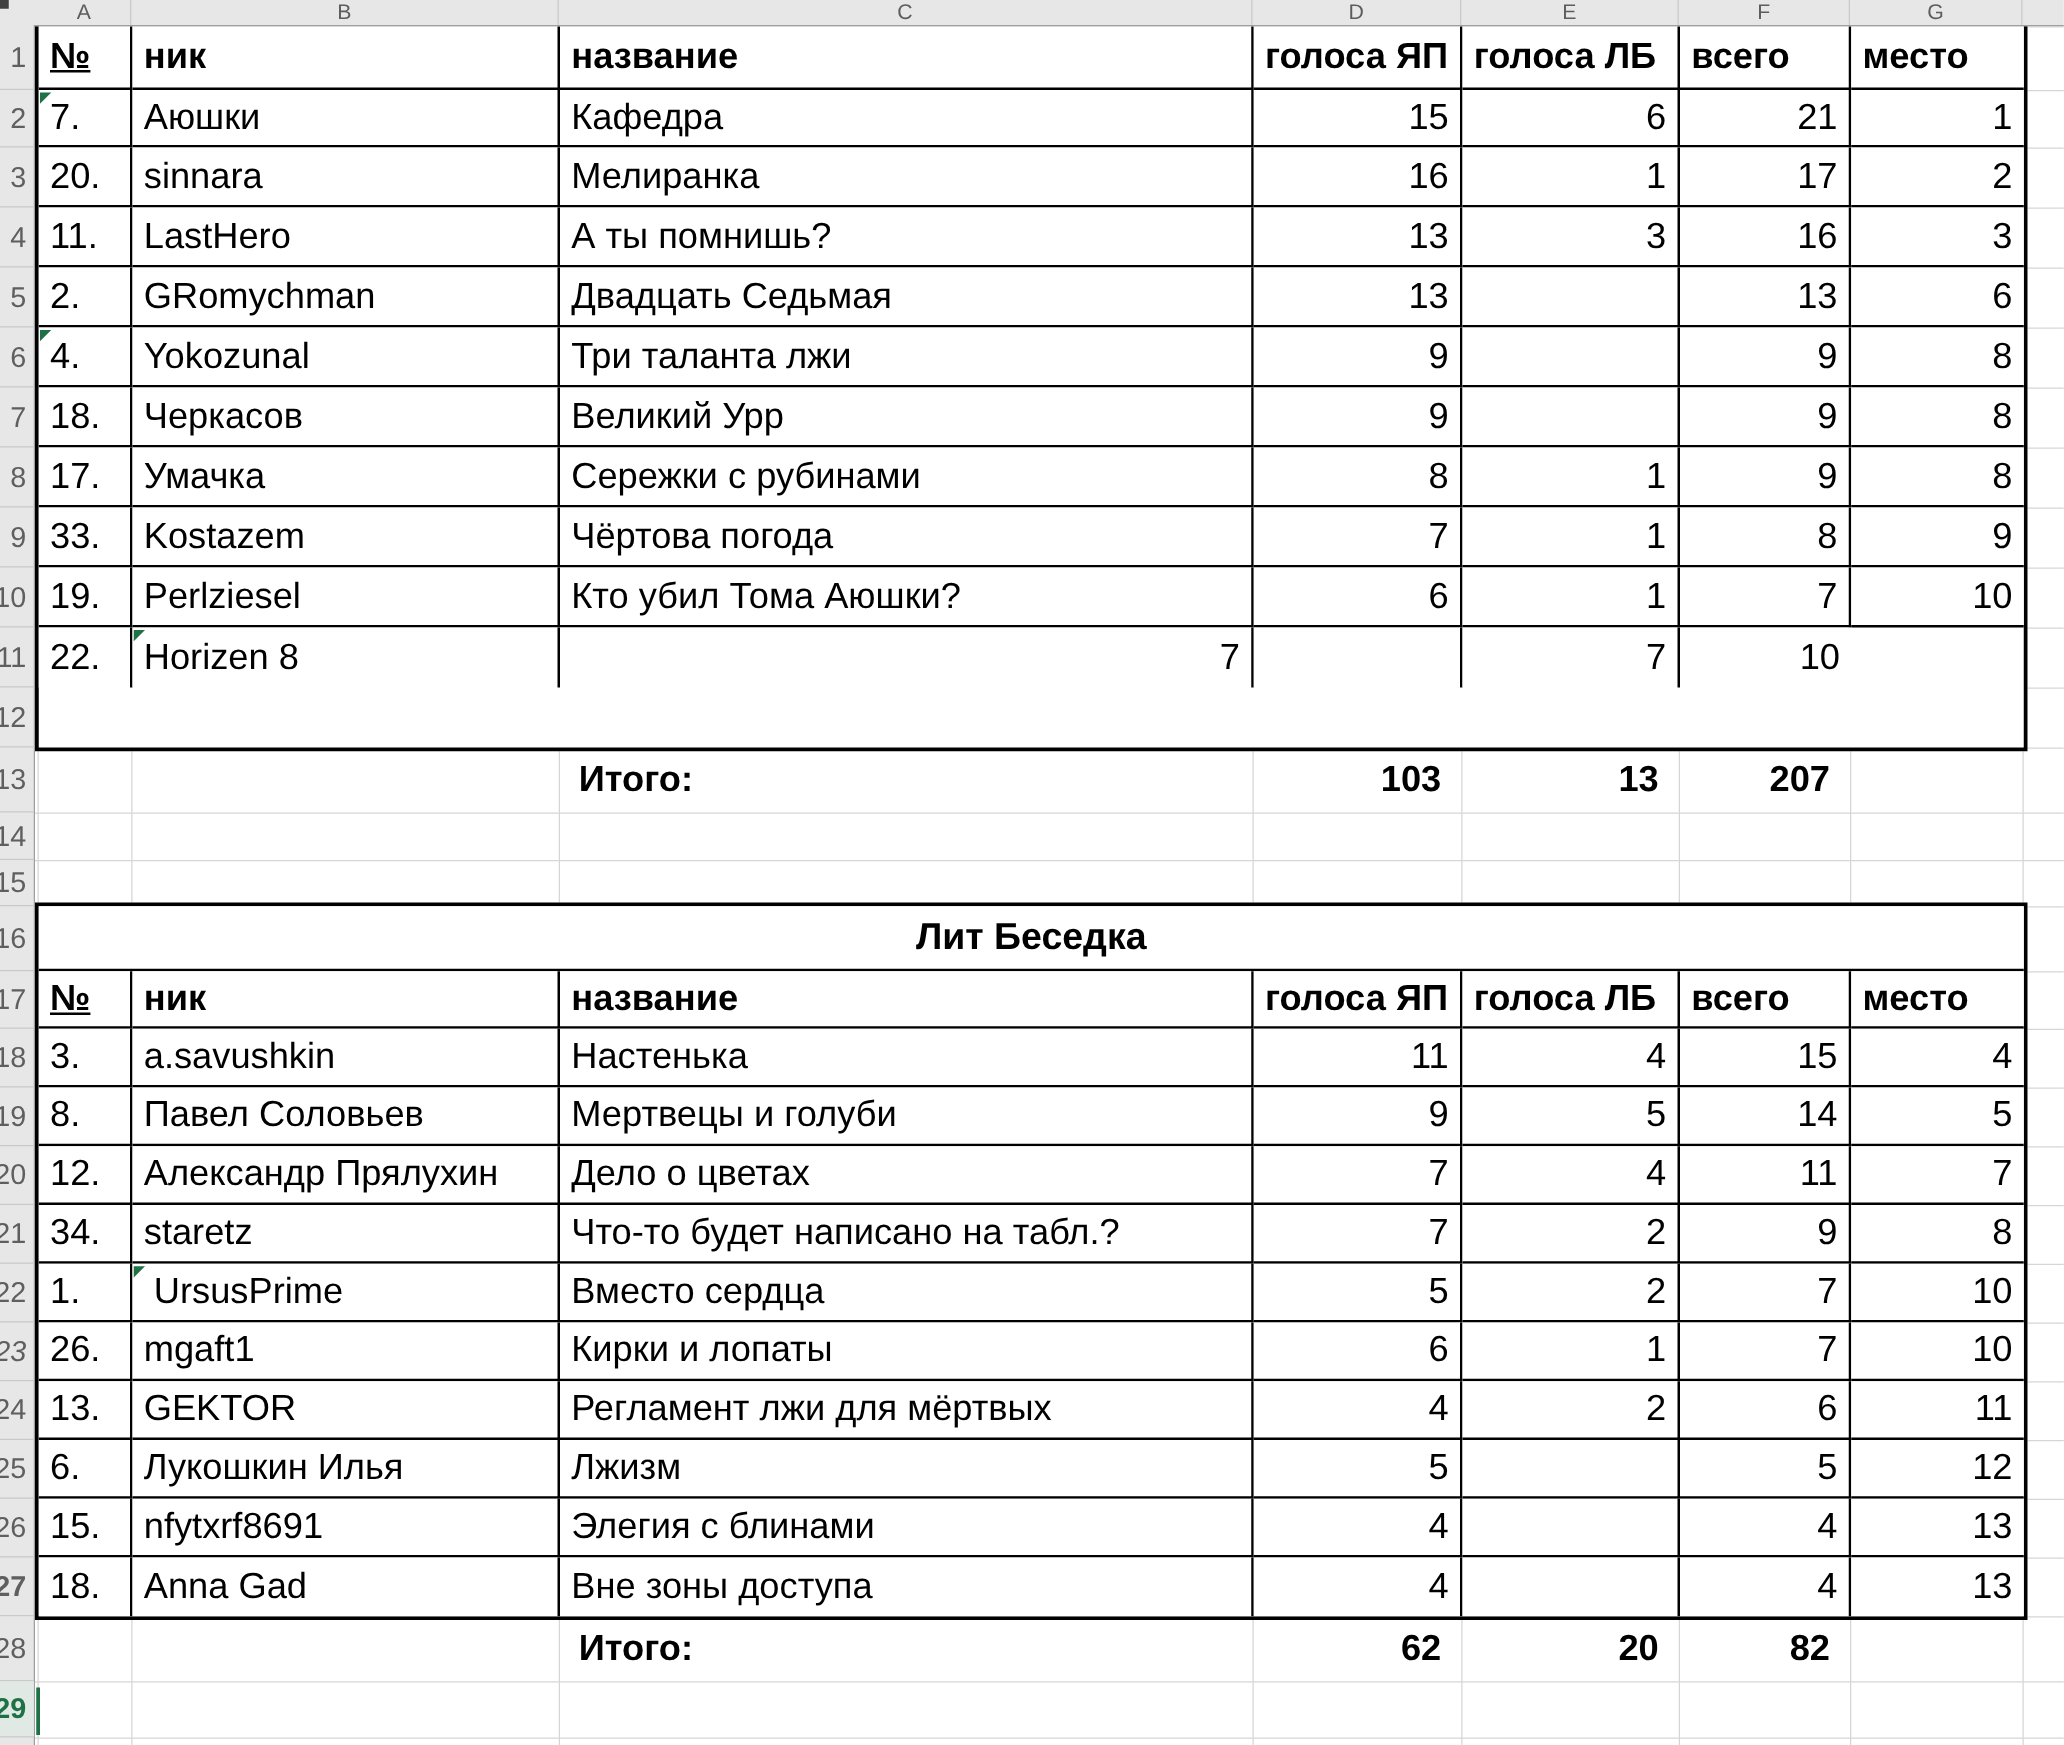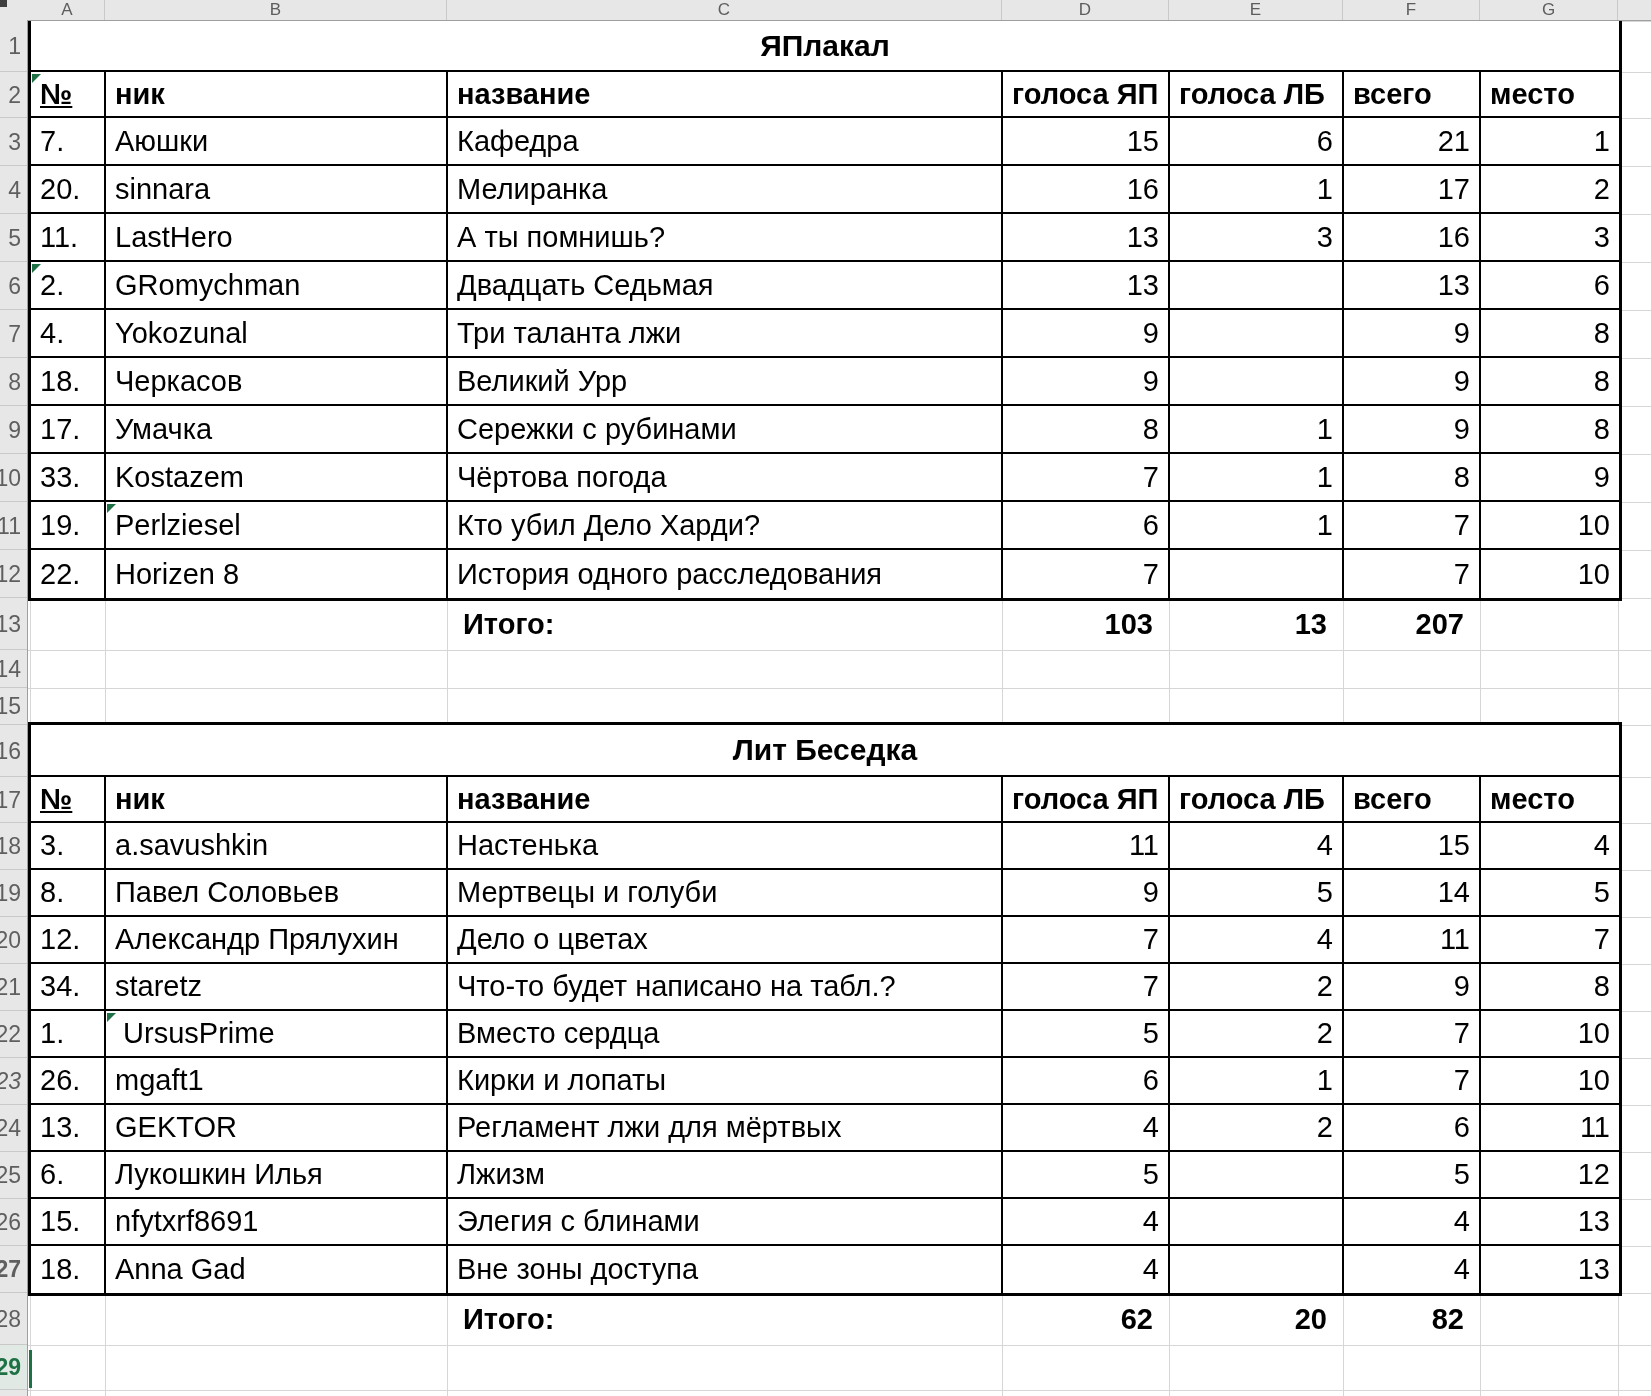--- a/index.html
+++ b/index.html
@@ -213,21 +213,20 @@
       </div>
       <div class="rowlabel" style="top: 1273px; height: 52px;">
         <span>28</span>
       </div>
       <div class="rowlabel active" style="top: 1325px; height: 45px;">
         <span>29</span>
       </div>
     </div>
 
   <div id="t0" class="tbl" style="left: 28px; top: 18px; width: 1588px; grid-template-columns: 75px 342px 555px 167px 174px 137px 138px; grid-template-rows: 51px 46px repeat(10, 48px);">
-      <div class="titlecell">ЯПлакал</div>
       <div class="cell hdr-num">№</div>
       <div class="cell hdr">ник</div>
       <div class="cell hdr">название</div>
       <div class="cell hdr">голоса ЯП</div>
       <div class="cell hdr">голоса ЛБ</div>
       <div class="cell hdr">всего</div>
       <div class="cell hdr lastcol">место</div>
       <div class="cell">7.</div>
       <div class="cell">Аюшки</div>
       <div class="cell">Кафедра</div>
@@ -279,28 +278,27 @@
       <div class="cell numcol lastcol">8</div>
       <div class="cell">33.</div>
       <div class="cell">Kostazem</div>
       <div class="cell">Чёртова погода</div>
       <div class="cell numcol">7</div>
       <div class="cell numcol">1</div>
       <div class="cell numcol">8</div>
       <div class="cell numcol lastcol">9</div>
       <div class="cell">19.</div>
       <div class="cell">Perlziesel</div>
-      <div class="cell">Кто убил Дело Харди?</div>
+      <div class="cell">Кто убил Тома Аюшки?</div>
       <div class="cell numcol">6</div>
       <div class="cell numcol">1</div>
       <div class="cell numcol">7</div>
       <div class="cell numcol lastcol">10</div>
       <div class="cell lastrow">22.</div>
       <div class="cell lastrow">Horizen 8</div>
-      <div class="cell lastrow">История одного расследования</div>
       <div class="cell numcol lastrow">7</div>
       <div class="cell numcol lastrow"></div>
       <div class="cell numcol lastrow">7</div>
       <div class="cell numcol lastcol lastrow">10</div>
     </div>
   <div id="tot0" class="totrow" style="left: 30px; top: 598px; width: 1588px; height: 52px; grid-template-columns: 75px 342px 555px 167px 174px 137px 138px;">
       <div class="tcell"></div>
       <div class="tcell"></div>
       <div class="tcell">Итого:</div>
       <div class="tcell numcol">103</div>

